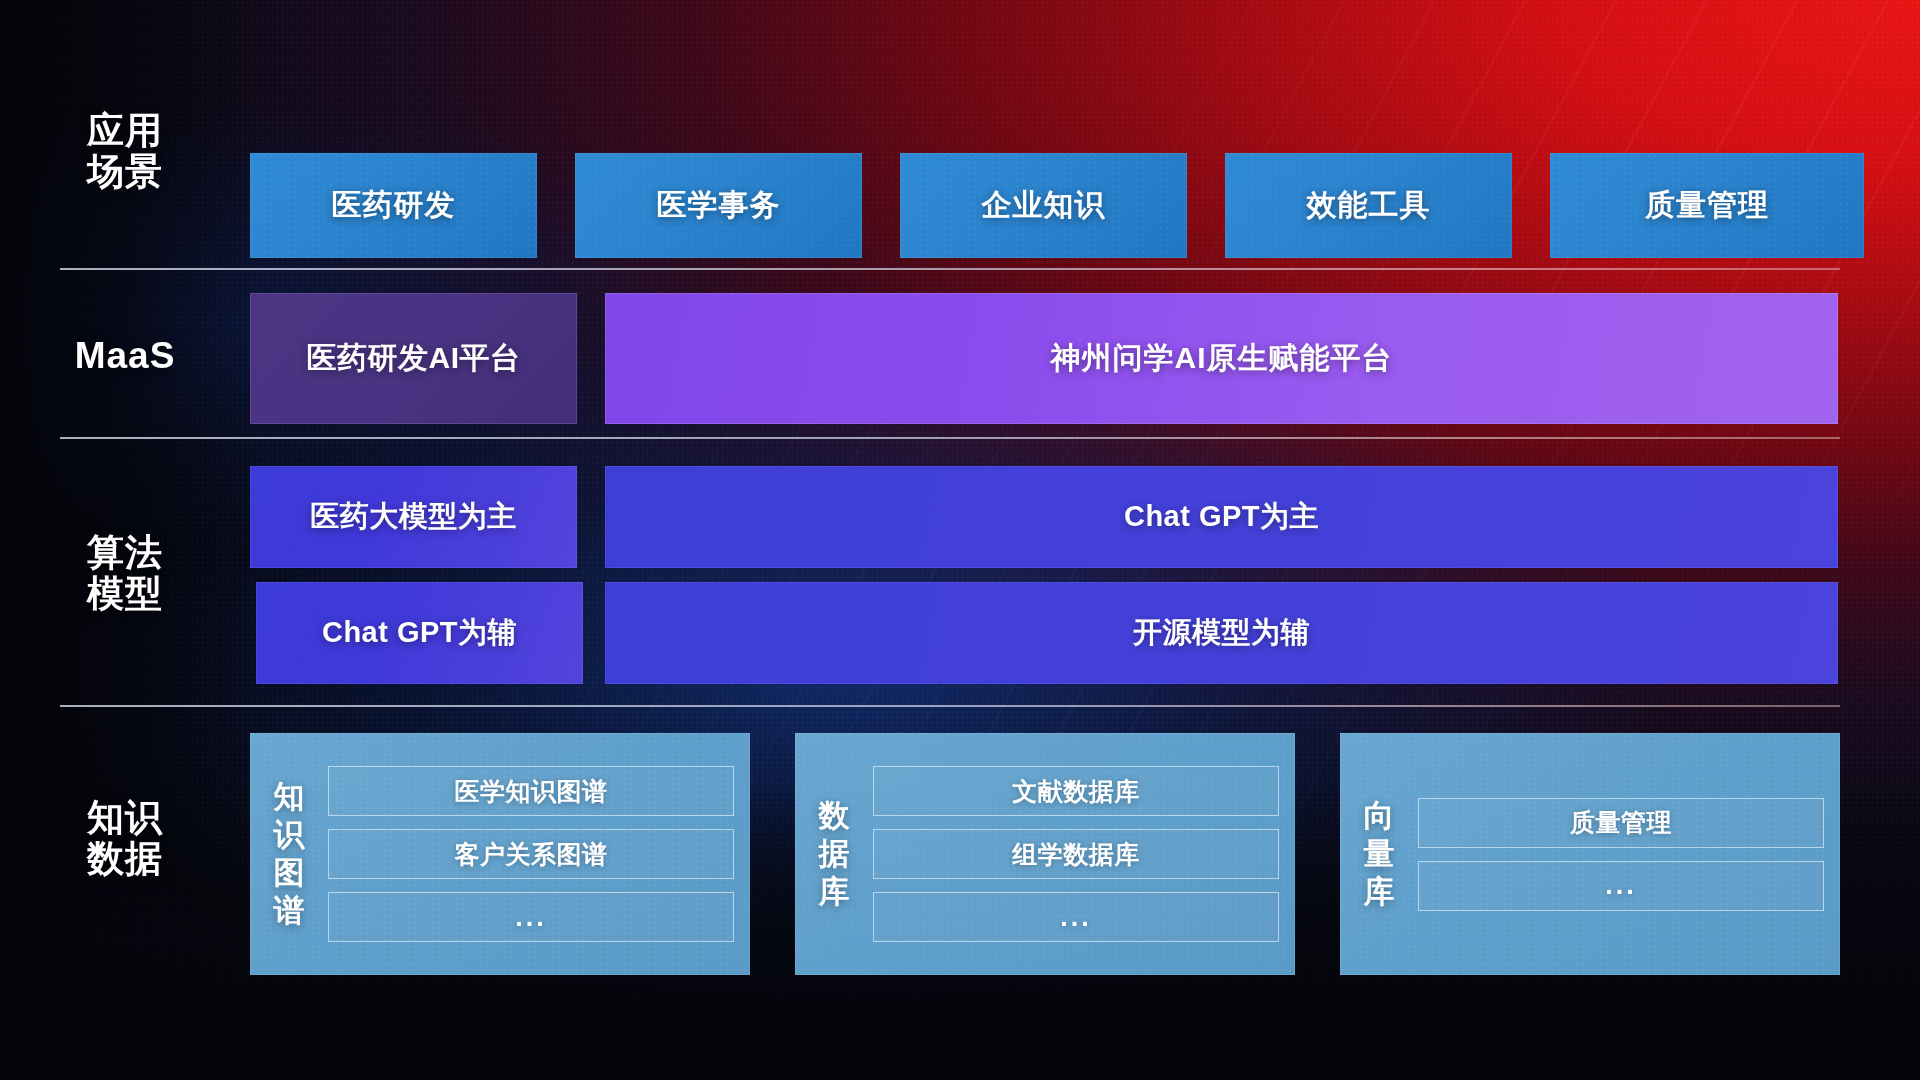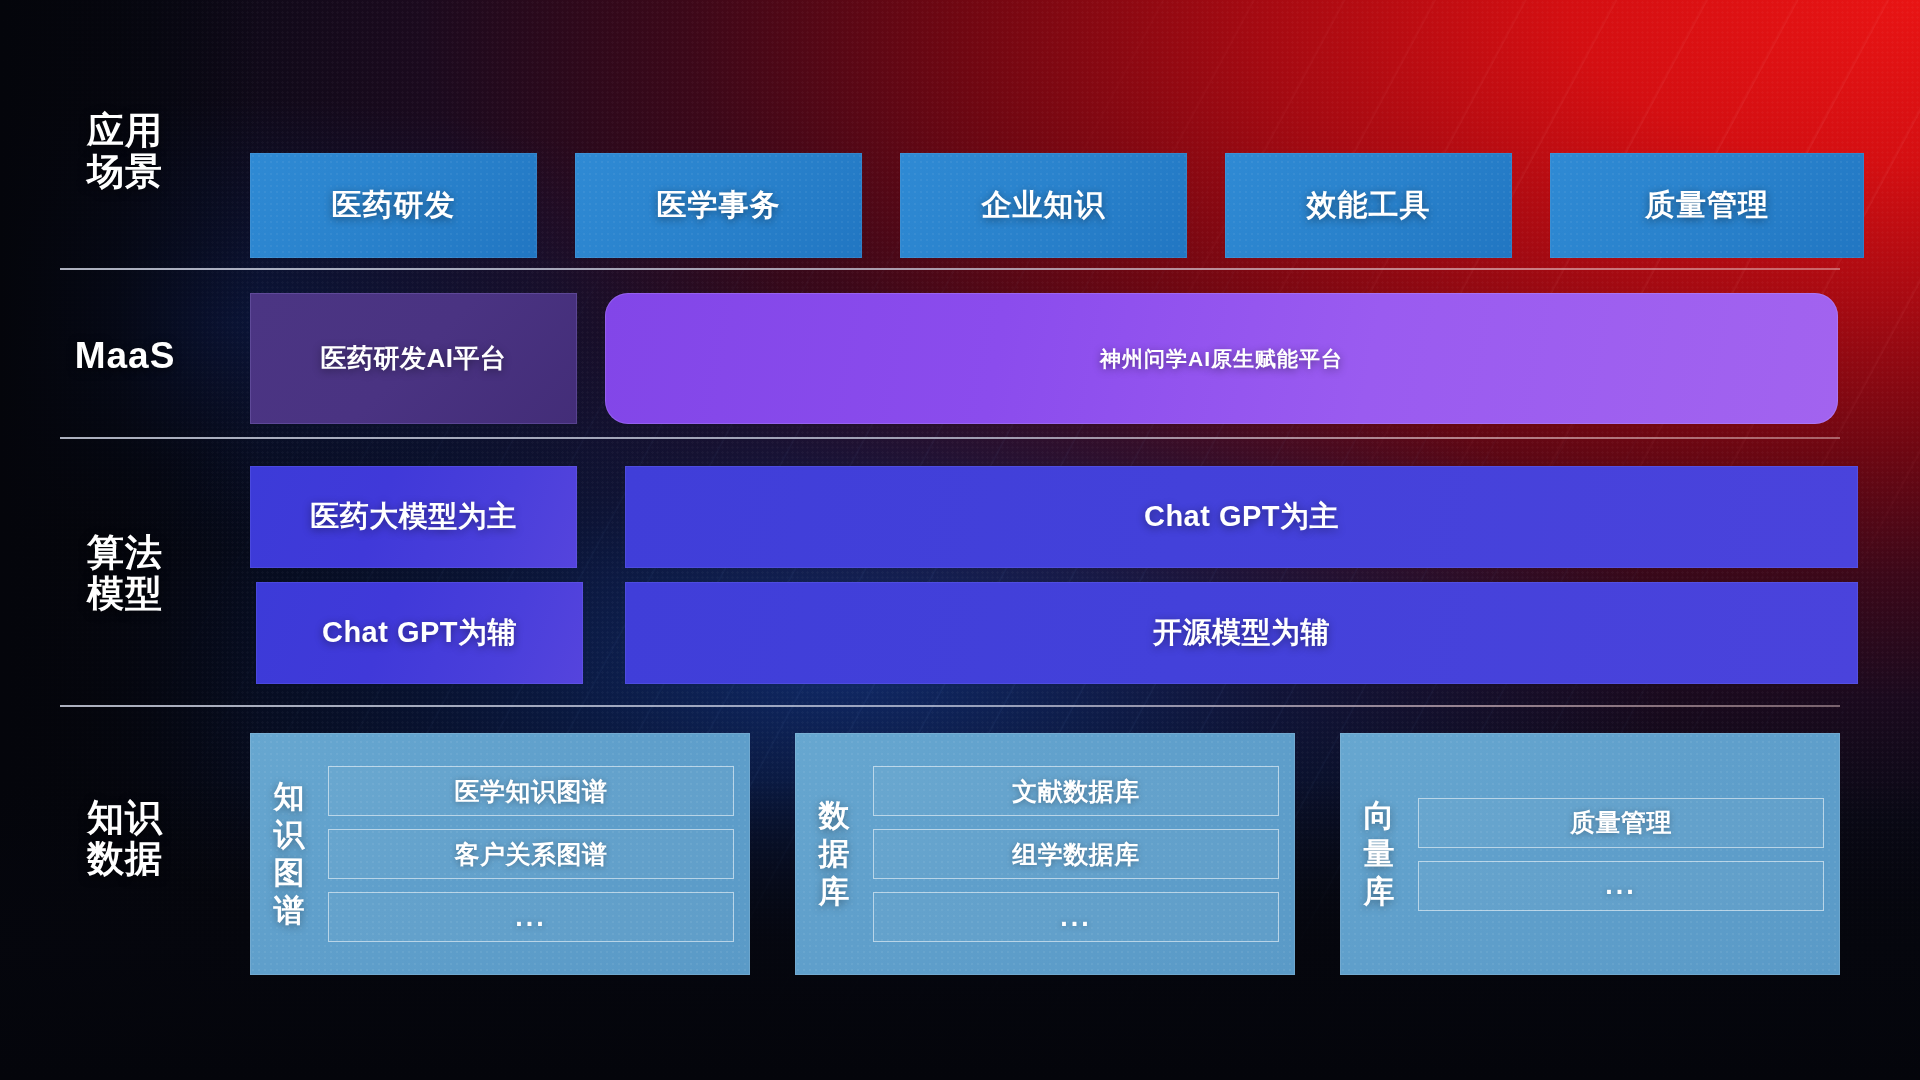--- a/index.html
+++ b/index.html
@@ -125,45 +125,43 @@
   .tile-app::after {
     content:""; position:absolute; inset:0;
     background-image: radial-gradient(rgba(255,255,255,0.10) 1px, transparent 1.2px);
     background-size: 6px 6px;
     opacity:.5; pointer-events:none;
   }
 
   
   .tile-maas-left {
     background: linear-gradient(135deg, #4b3583 0%, #4a3382 50%, #432d78 100%);
-    font-size: 26px;
+    font-size: 30px;
     letter-spacing: .5px;
     box-shadow: inset 0 0 0 1px rgba(190,170,255,0.18);
   }
   .tile-maas-right {
     background: linear-gradient(100deg, #8246e8 0%, #8b4ced 32%, #9a5bf0 62%, #a263ef 100%);
-    font-size: 21px;
+    font-size: 30px;
     letter-spacing: 1px;
     box-shadow: inset 0 0 0 1px rgba(210,185,255,0.22);
-    border-radius: 23px;
   }
 
   
   .tile-algo {
     background: linear-gradient(110deg, #3c3bd8 0%, #4039d9 40%, #4a3fdb 75%, #5544dd 100%);
     font-size: 29px;
     letter-spacing: .5px;
     box-shadow: inset 0 0 0 1px rgba(150,150,255,0.16);
   }
   .tile-algo-wide {
     background: linear-gradient(100deg, #403ed9 0%, #4341da 45%, #4a43dc 100%);
     font-size: 29px;
     letter-spacing: .5px;
     box-shadow: inset 0 0 0 1px rgba(150,150,255,0.16);
-    margin-left: 20px;
   }
 
   
   .kgroup {
     position: absolute;
     background: linear-gradient(150deg, #67a7d0 0%, #5f9fcb 45%, #5a9ac7 100%);
     display: flex;
     align-items: center;
     box-sizing: border-box;
     padding: 14px 16px 14px 0;

